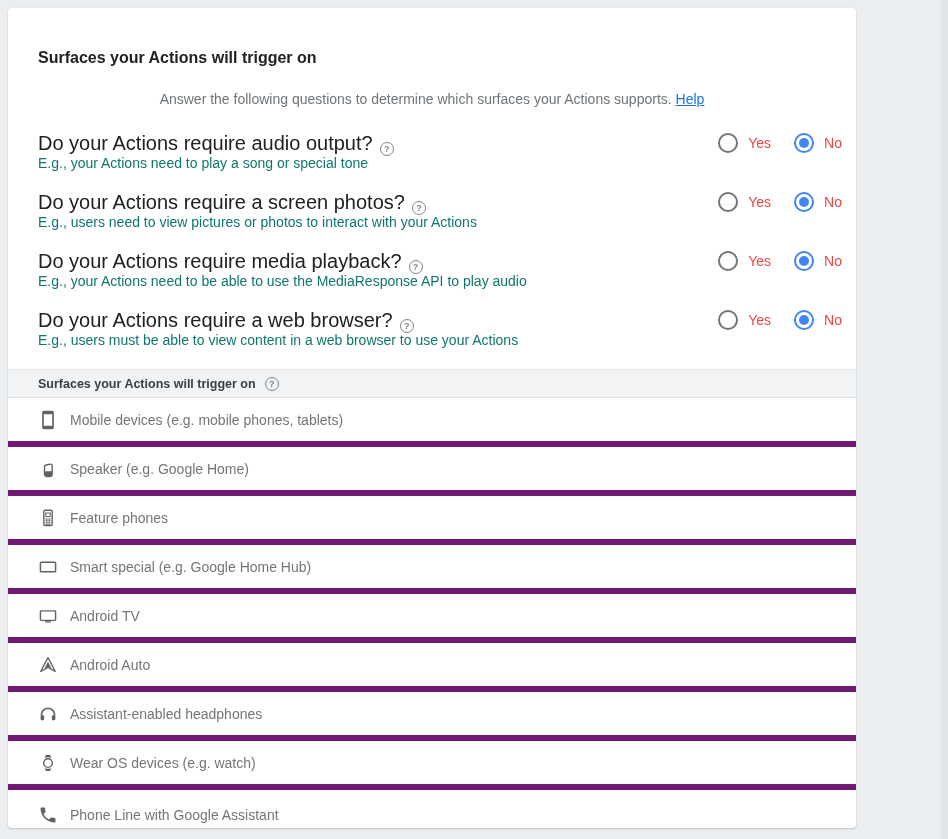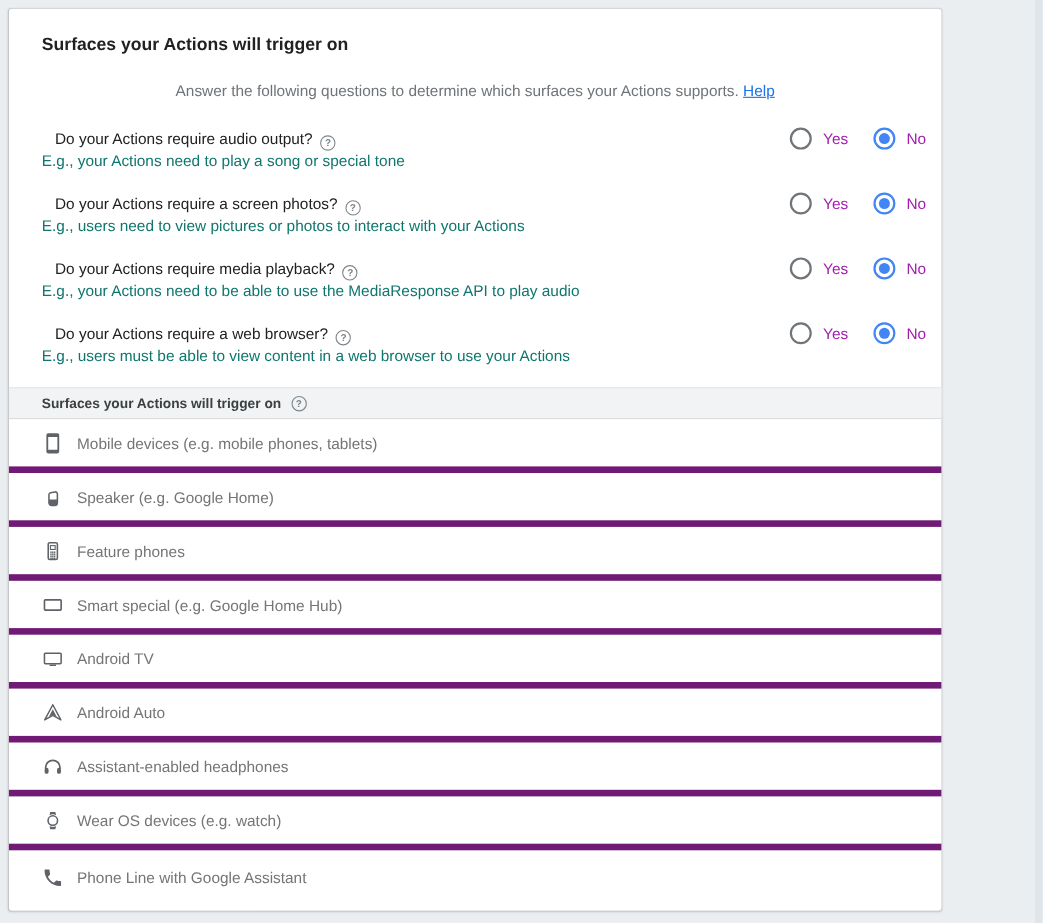--- a/index.html
+++ b/index.html
@@ -15,61 +15,61 @@
     position: absolute; top: 0; right: 0;
     width: 7px; height: 100%;
     background: #e0e5e9;
   }
   .card {
     position: absolute; left: 8px; top: 8px;
     width: 848px; height: 820px;
     background: #ffffff;
     border-radius: 3px;
     box-shadow: 0 1px 2px rgba(0,0,0,.18), 0 0 1px rgba(0,0,0,.12);
-    padding-top: 23px;
+    padding-top: 40px;
     overflow: hidden;
   }
   .page-title {
     margin: 0 30px 21px 30px;
     font-size: 16px; font-weight: 600;
     color: #212121; line-height: 20px;
   }
   .intro {
     margin: 0 30px 24px 30px;
     font-size: 14px; color: #6f7478; line-height: 20px; text-align: center;
   }
   .intro a {
     color: #1a73e8; text-decoration: underline; cursor: pointer;
   }
   .q-row {
     display: flex; justify-content: space-between; align-items: flex-start;
     margin: 0 14px 19px 30px;
   }
   .q-title-line { line-height: 20px; height: 20px; white-space: nowrap; }
-  .q-title { font-size: 14px; color: #212121; margin-left: 12px; }
+  .q-title { font-size: 20px; color: #212121; }
   .qmark {
     display: inline-flex; align-items: center; justify-content: center;
     width: 14px; height: 14px;
     border: 1.5px solid #80868b; border-radius: 50%;
     font-size: 9px; font-weight: 700; color: #80868b;
     margin-left: 7px; vertical-align: -2px; cursor: pointer;
   }
   .q-example { font-size: 14px; color: #0f766e; line-height: 20px; }
   .radio-group { display: flex; align-items: center; flex: none; }
   .radio {
     width: 20px; height: 20px; border-radius: 50%;
     border: 2px solid #70757a; position: relative;
     margin-right: 10px; cursor: pointer; flex: none;
   }
   .radio.checked { border-color: #4285f4; }
   .radio.checked::after {
     content: ""; position: absolute; left: 3px; top: 3px;
     width: 10px; height: 10px; border-radius: 50%; background: #4285f4;
   }
-  .radio-label { font-size: 14px; color: #a21caf; cursor: pointer; }
+  .radio-label { font-size: 14px; color: #ef4444; cursor: pointer; }
   .radio-label.gap { margin-right: 23px; }
   .section-bar {
     height: 29px; margin-top: 2px;
     background: #f1f3f4;
     border-top: 1px solid #e4e6e8; border-bottom: 1px solid #dadcde;
     display: flex; align-items: center;
     padding-left: 30px;
     font-size: 12.5px; font-weight: 700; color: #3c4043;
   }
   .section-bar .qmark { margin-left: 9px; }

